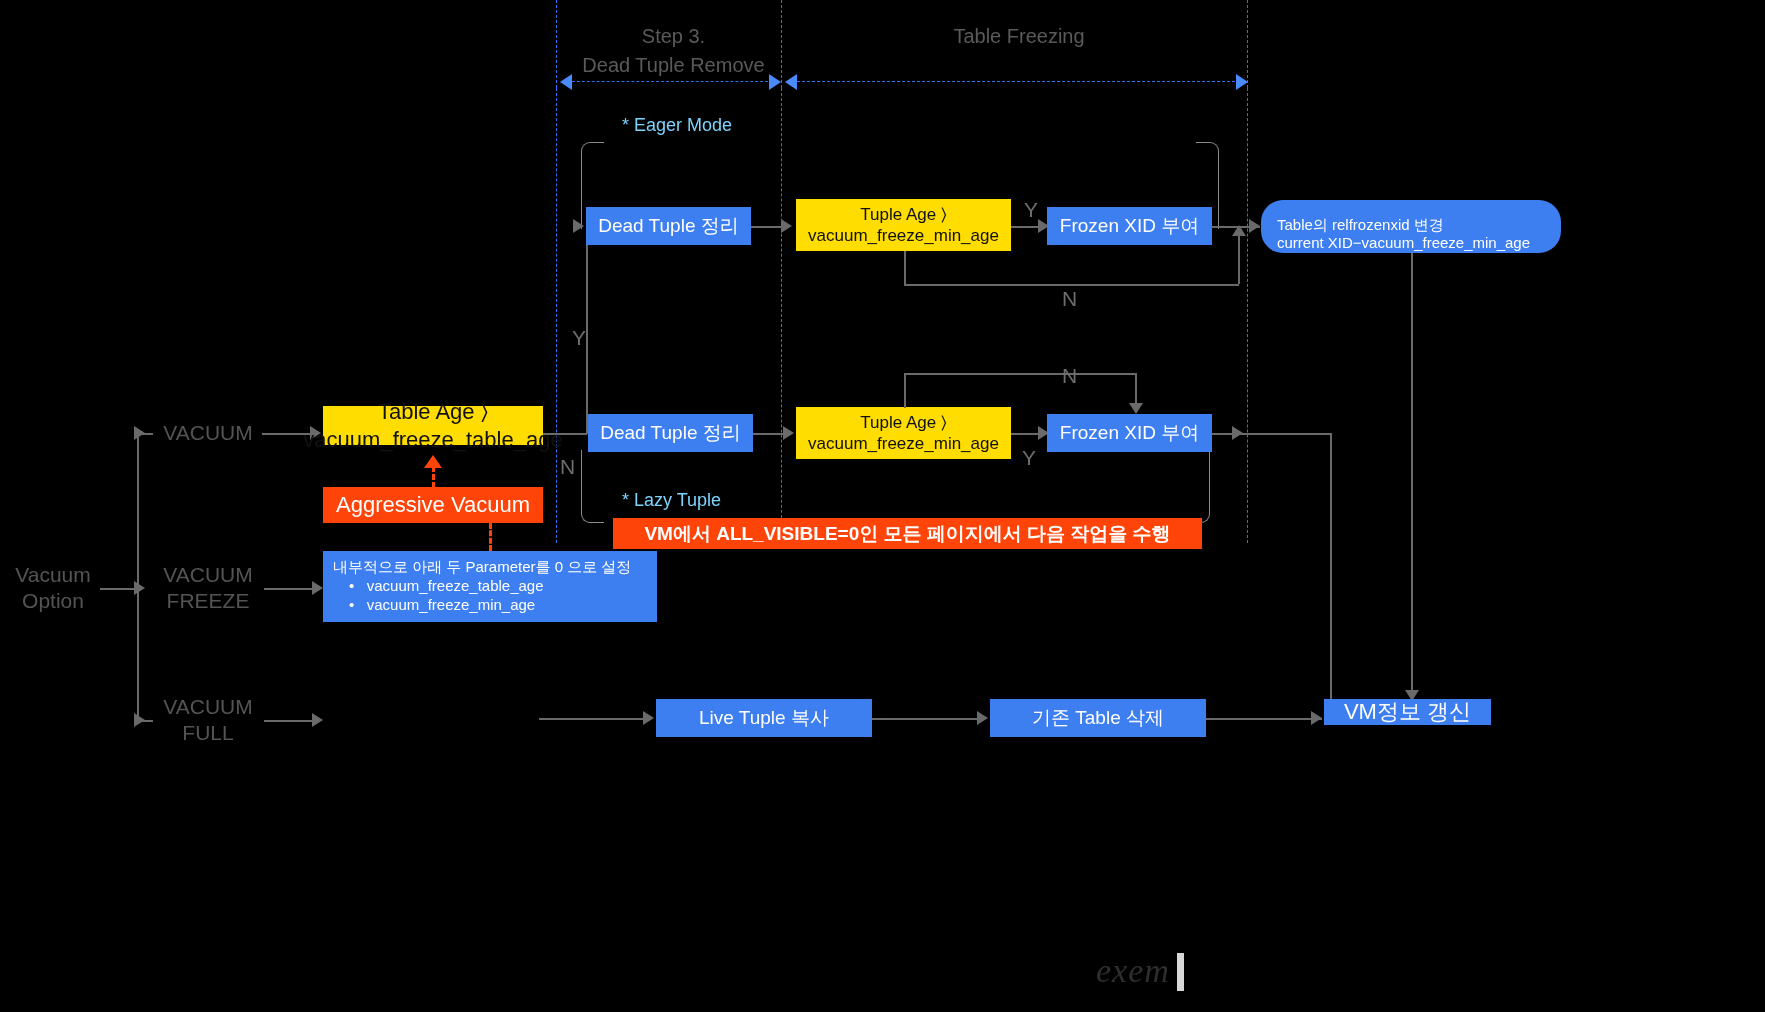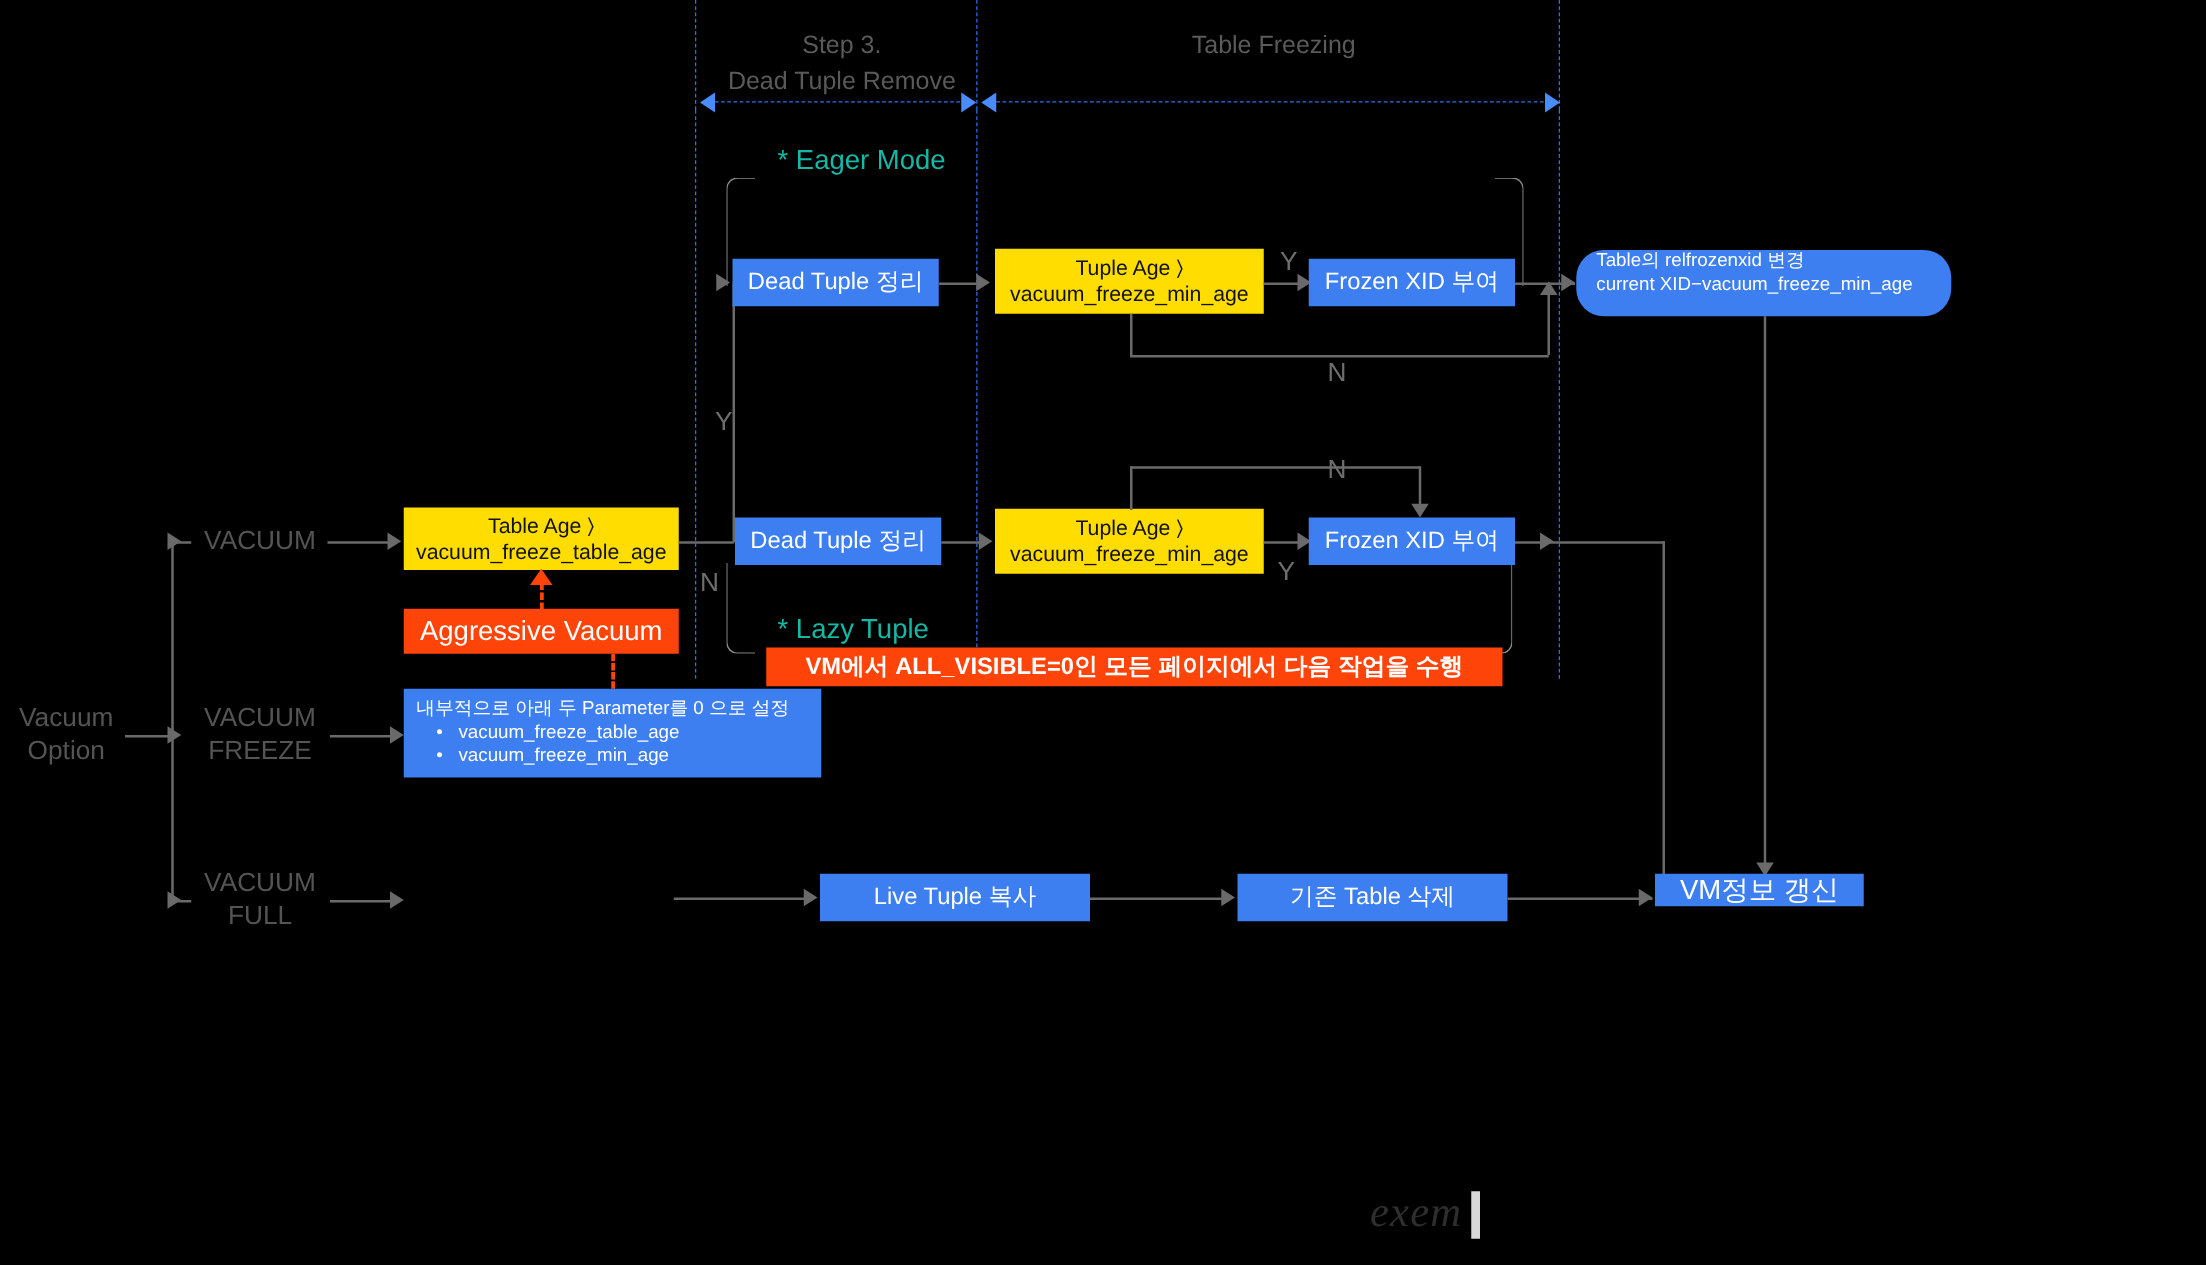--- a/index.html
+++ b/index.html
@@ -42,21 +42,21 @@
   
   .spanline{position:absolute;height:0;border-top:1.5px dashed #2f6ff5;}
   .barw{position:absolute;width:0;height:0;}
   .barw-l{border-right:12px solid #4a8cff;border-top:8px solid transparent;
           border-bottom:8px solid transparent;}
   .barw-r{border-left:12px solid #4a8cff;border-top:8px solid transparent;
           border-bottom:8px solid transparent;}
 
   .steptitle{position:absolute;color:#5a5a5a;font-size:20px;text-align:center;
              line-height:1.45;}
-  .modetitle{position:absolute;color:#14b8a6;font-size:22px;}
+  .modetitle{position:absolute;color:#7dd3fc;font-size:18px;}
 
   
   .brkt{position:absolute;border:1.6px solid #8a8a8a;border-right:none;
         background:transparent;}
   .brkt-r{position:absolute;border:1.6px solid #8a8a8a;border-left:none;
           background:transparent;}
 
   .wm{position:absolute;color:#2e2e2e;font-size:34px;letter-spacing:1px;
       font-family:"Liberation Serif",serif;font-style:italic;}
   .wmbar{position:absolute;background:#d8d8d8;}
@@ -128,21 +128,21 @@
 
   <div class="ln lnh" style="left:262px;top:433px;width:50px;"></div>
   <div class="arw arw-r" style="left:310px;top:426px;"></div>
 
   <div class="ln lnh" style="left:264px;top:588px;width:50px;"></div>
   <div class="arw arw-r" style="left:312px;top:581px;"></div>
 
   <div class="ln lnh" style="left:264px;top:720px;width:50px;"></div>
   <div class="arw arw-r" style="left:312px;top:713px;"></div>
 
-  <div class="node yellow" style="left:323px;top:406px;width:220px;height:50px;font-size:17px;flex-direction:column;">
+  <div class="node yellow" style="left:323px;top:406px;width:220px;height:39px;font-size:22px;flex-direction:column;">
     <span>Table Age 〉</span>
     <span>vacuum_freeze_table_age</span>
   </div>
 
   <div class="node orange" style="left:323px;top:487px;width:220px;height:36px;font-size:22px;">Aggressive Vacuum</div>
 
   <div class="rdash" style="left:432px;top:466px;height:22px;"></div>
   <div class="rarw-u" style="left:424px;top:455px;"></div>
 
   <div class="rdash" style="left:489px;top:523px;height:28px;"></div>
@@ -182,21 +182,21 @@
   <div class="ln lnv" style="left:904px;top:251px;height:34px;"></div>
   <div class="ln lnh" style="left:904px;top:284px;width:335px;"></div>
   <div class="ln lnv" style="left:1238px;top:234px;height:50px;"></div>
   <div class="arw arw-u" style="left:1232px;top:225px;"></div>
   <div class="yn" style="left:1062px;top:287px;">N</div>
 
   <div class="ln lnh" style="left:1212px;top:226px;width:48px;"></div>
   <div class="arw arw-r" style="left:1249px;top:219px;"></div>
 
   <div class="node blue" style="left:1261px;top:200px;width:300px;height:53px;font-size:15px;
-              flex-direction:column;align-items:flex-start;justify-content:flex-start;padding-left:16px;border-radius:22px;">
+              flex-direction:column;align-items:flex-start;justify-content:flex-end;padding-left:16px;border-radius:22px;">
     <span>Table의 relfrozenxid 변경</span>
     <span>current XID−vacuum_freeze_min_age</span>
   </div>
 
   <div class="ln lnv" style="left:1411px;top:253px;height:439px;"></div>
   <div class="arw arw-d" style="left:1405px;top:690px;"></div>
 
   <div class="node blue" style="left:588px;top:414px;width:165px;height:38px;font-size:19px;">Dead Tuple 정리</div>
 
   <div class="ln lnh" style="left:753px;top:433px;width:32px;"></div>

